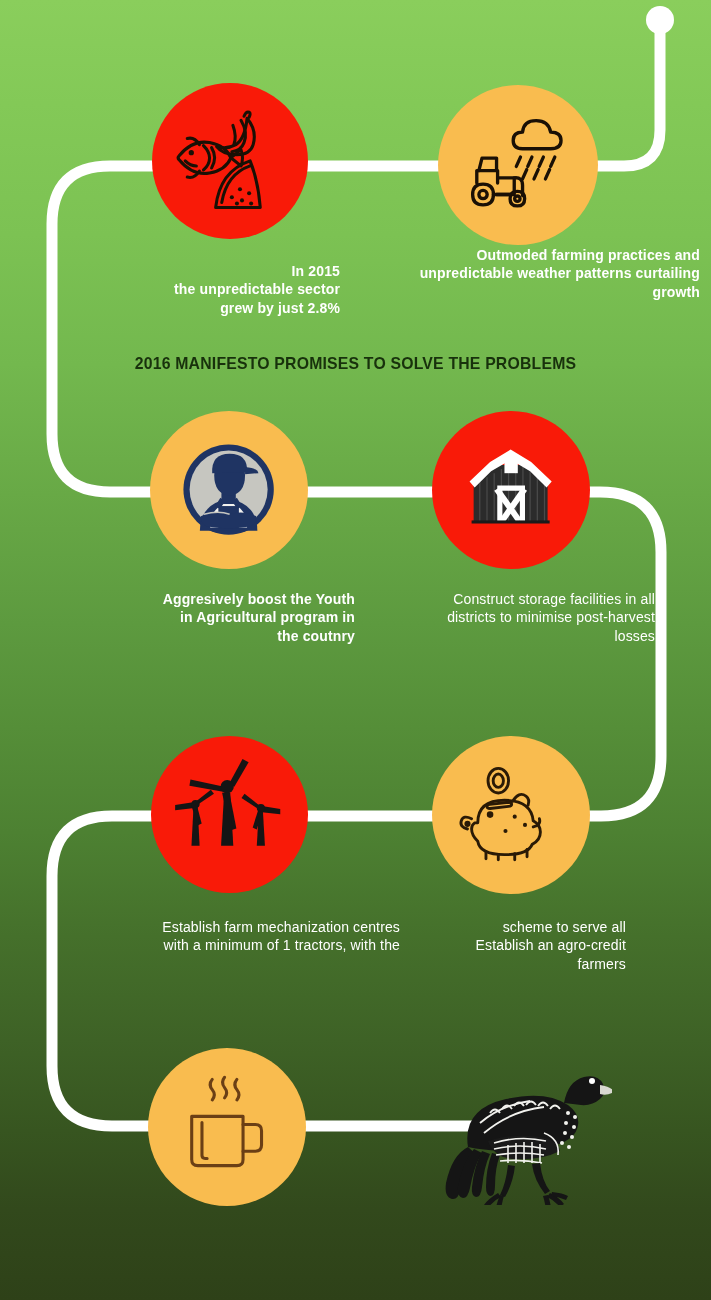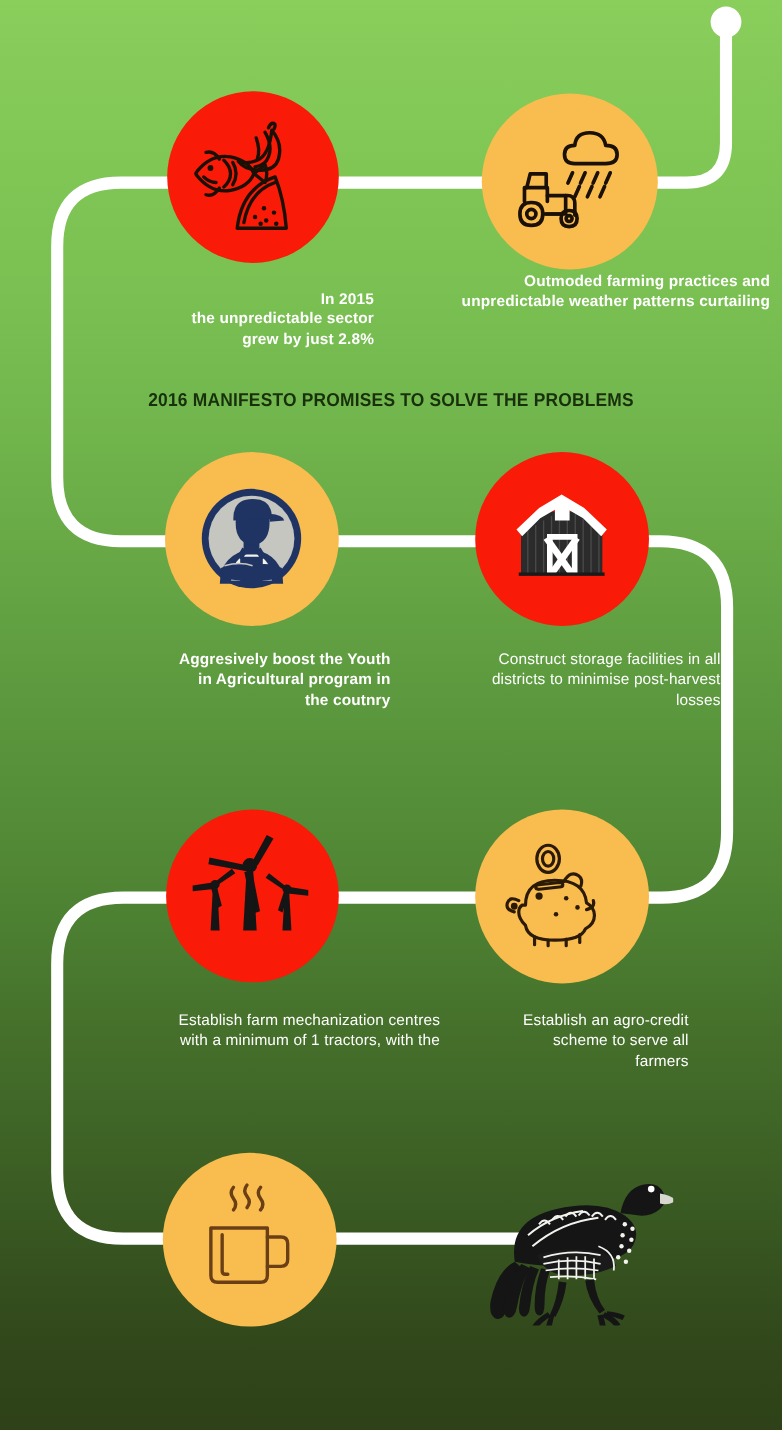--- a/index.html
+++ b/index.html
@@ -181,20 +181,21 @@
           <path d="M56,72 q8,-1 8,7 l0,10"></path>
           <path d="M36,88 l16,0"></path>
         </g>
       </svg>
     </div>
   </div>
 
   <div class="caption bold" style="left:340px; top:230px; width:360px;">
     <div>Outmoded farming practices and</div>
     <div>unpredictable weather patterns curtailing</div>
+    <div>growth</div>
   </div>
 
   <div class="section-title" style="top:354px;">2016 MANIFESTO PROMISES TO SOLVE THE PROBLEMS</div>
 
   <div class="node-circle yellow" style="left:150px; top:411px; width:158px; height:158px;">
     <div class="node-icon">
       <svg viewBox="0 0 120 120">
         <circle cx="60" cy="60" r="44" fill="#1f3463"></circle>
         <circle cx="60" cy="60" r="38" fill="#c6c6c0"></circle>
         <g transform="translate(0,2)">
@@ -326,22 +327,22 @@
 
           <circle cx="64" cy="62" r="2" fill="#2a1a06" stroke="none"></circle>
           <circle cx="74" cy="70" r="2" fill="#2a1a06" stroke="none"></circle>
           <circle cx="55" cy="76" r="2" fill="#2a1a06" stroke="none"></circle>
         </g>
       </svg>
     </div>
   </div>
 
   <div class="caption" style="left:400px; top:902px; width:226px;">
+    <div>scheme  to serve all</div>
     <div>Establish an agro-credit</div>
-    <div>scheme  to serve all</div>
     <div>farmers</div>
   </div>
 
   <div class="node-circle yellow" style="left:148px; top:1048px; width:158px; height:158px;">
     <div class="node-icon">
       <svg viewBox="0 0 120 120">
         <g fill="none" stroke="#6b3f15" stroke-width="3" stroke-linecap="round" stroke-linejoin="round">
 
           <path d="M46,34 q4,-5 0,-10 q-4,-5 0,-10"></path>
           <path d="M58,32 q4,-5 0,-10 q-4,-5 0,-10"></path>

